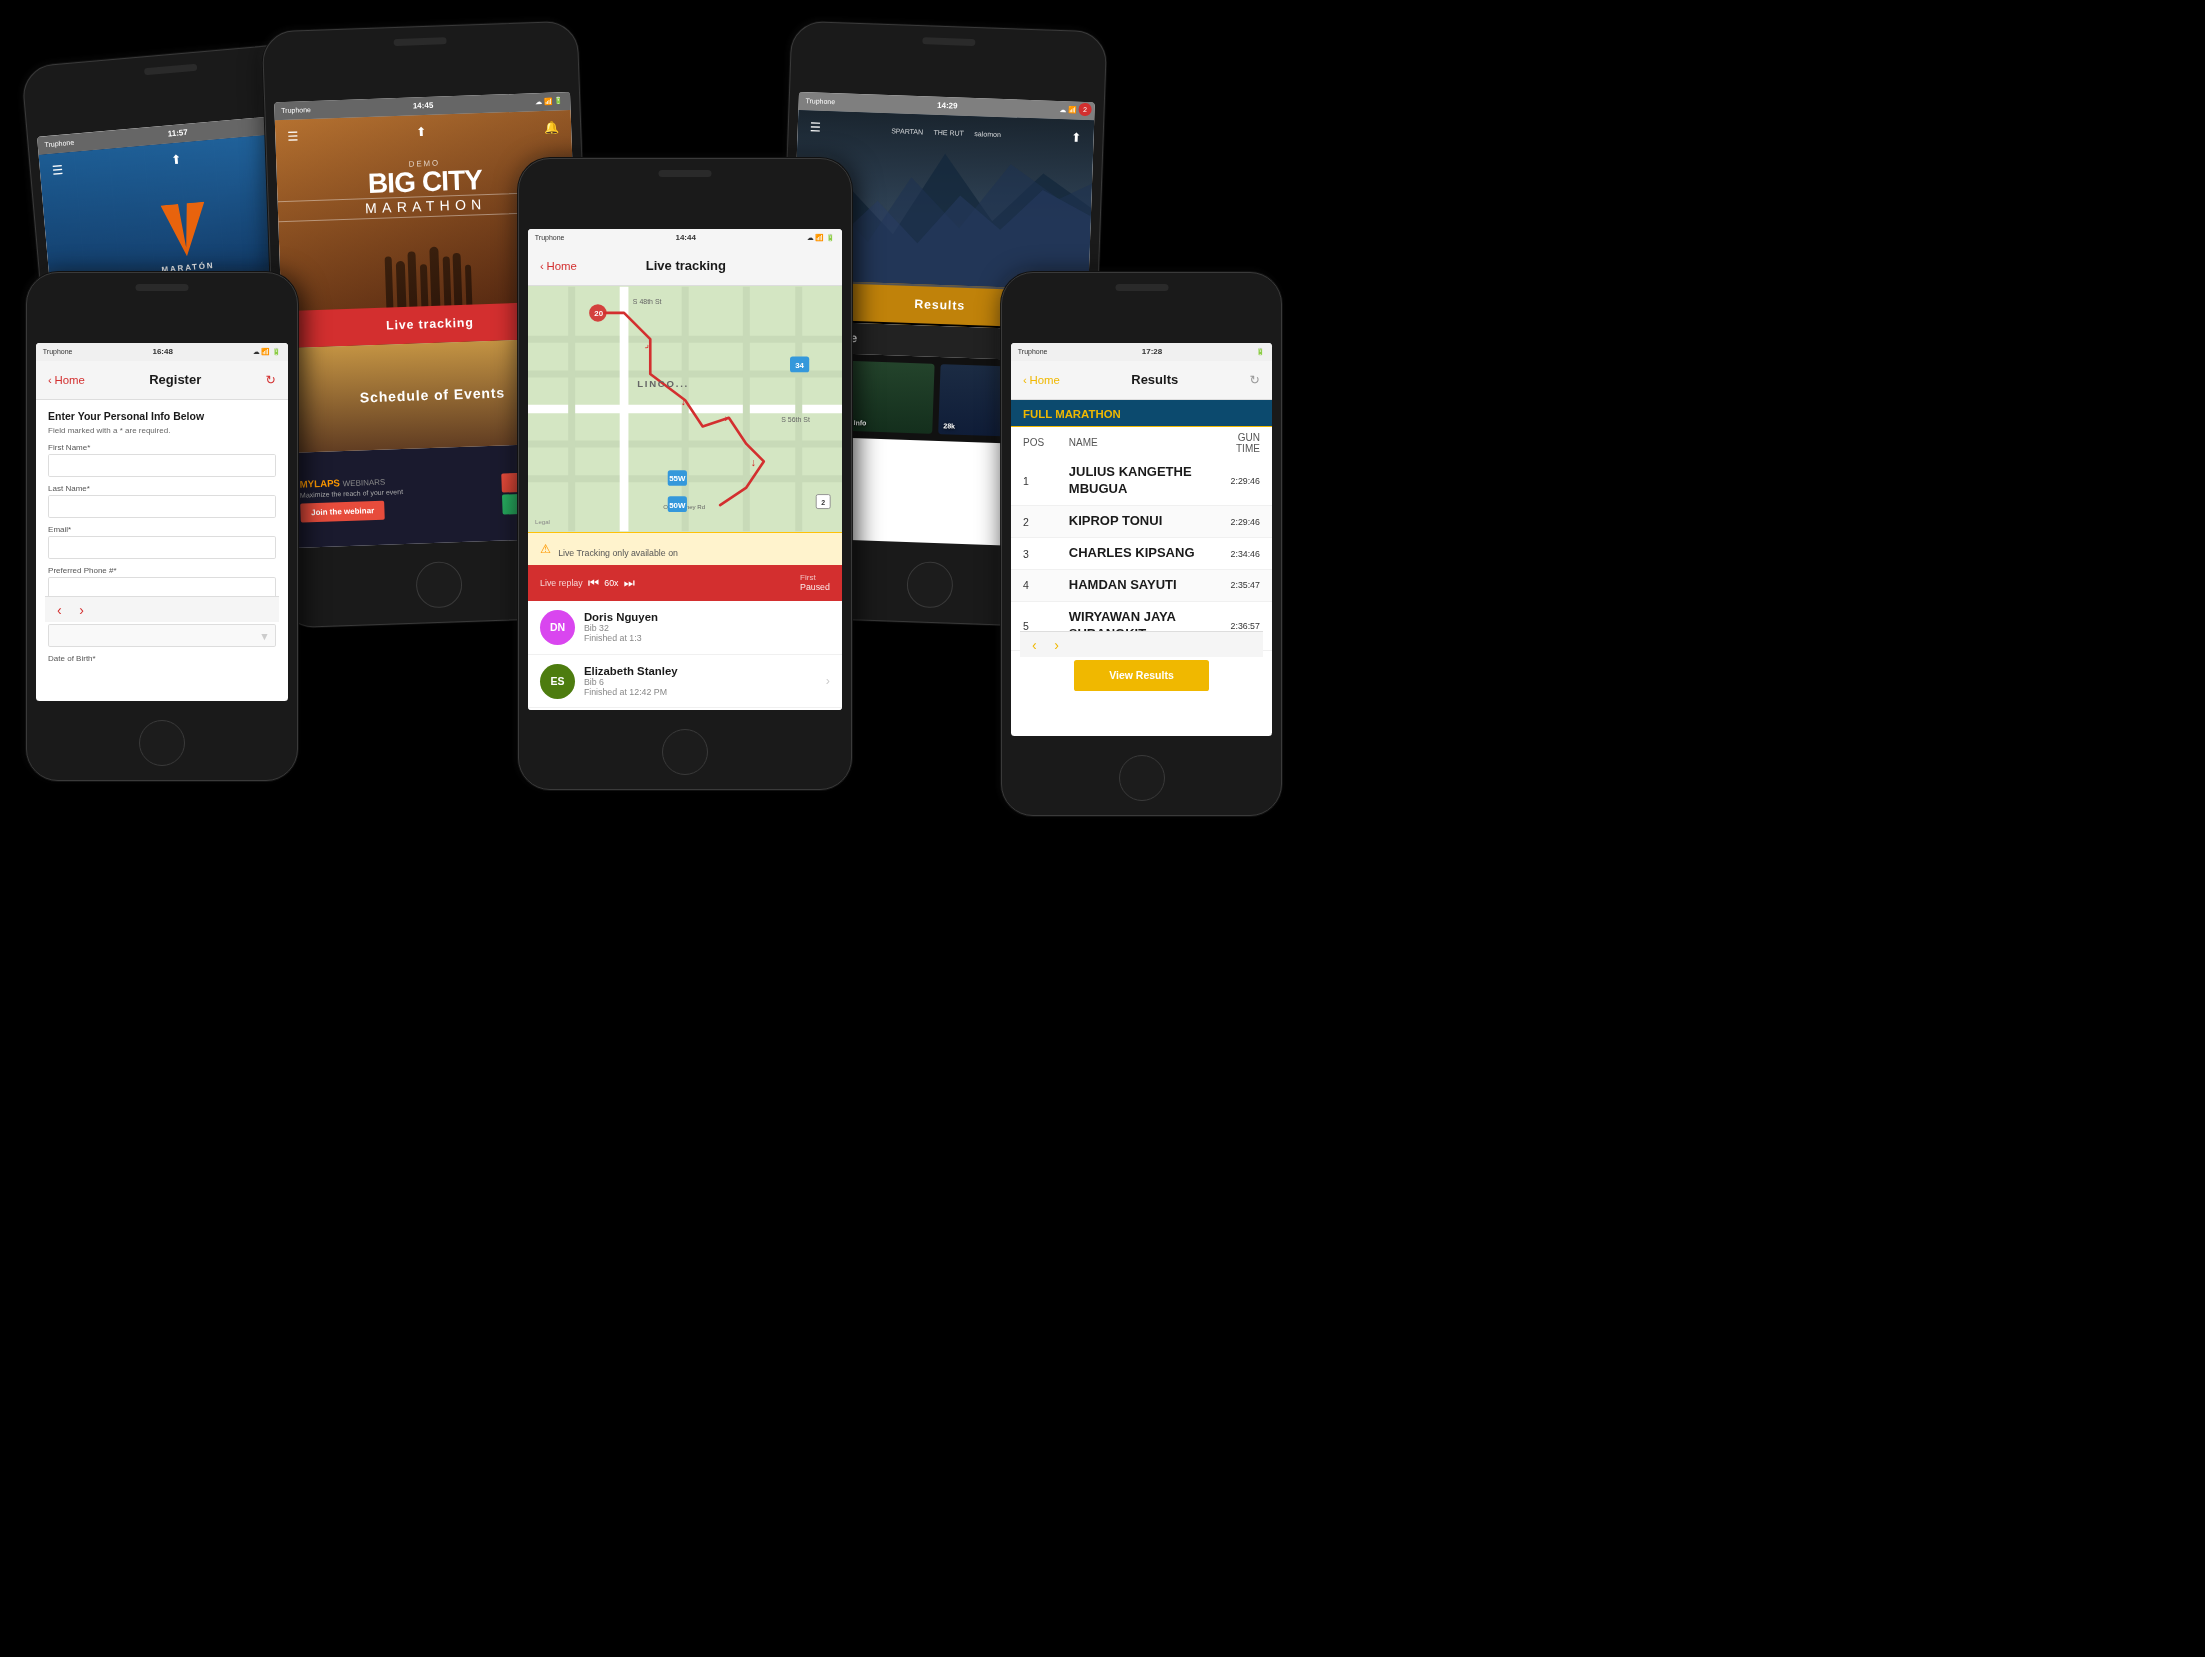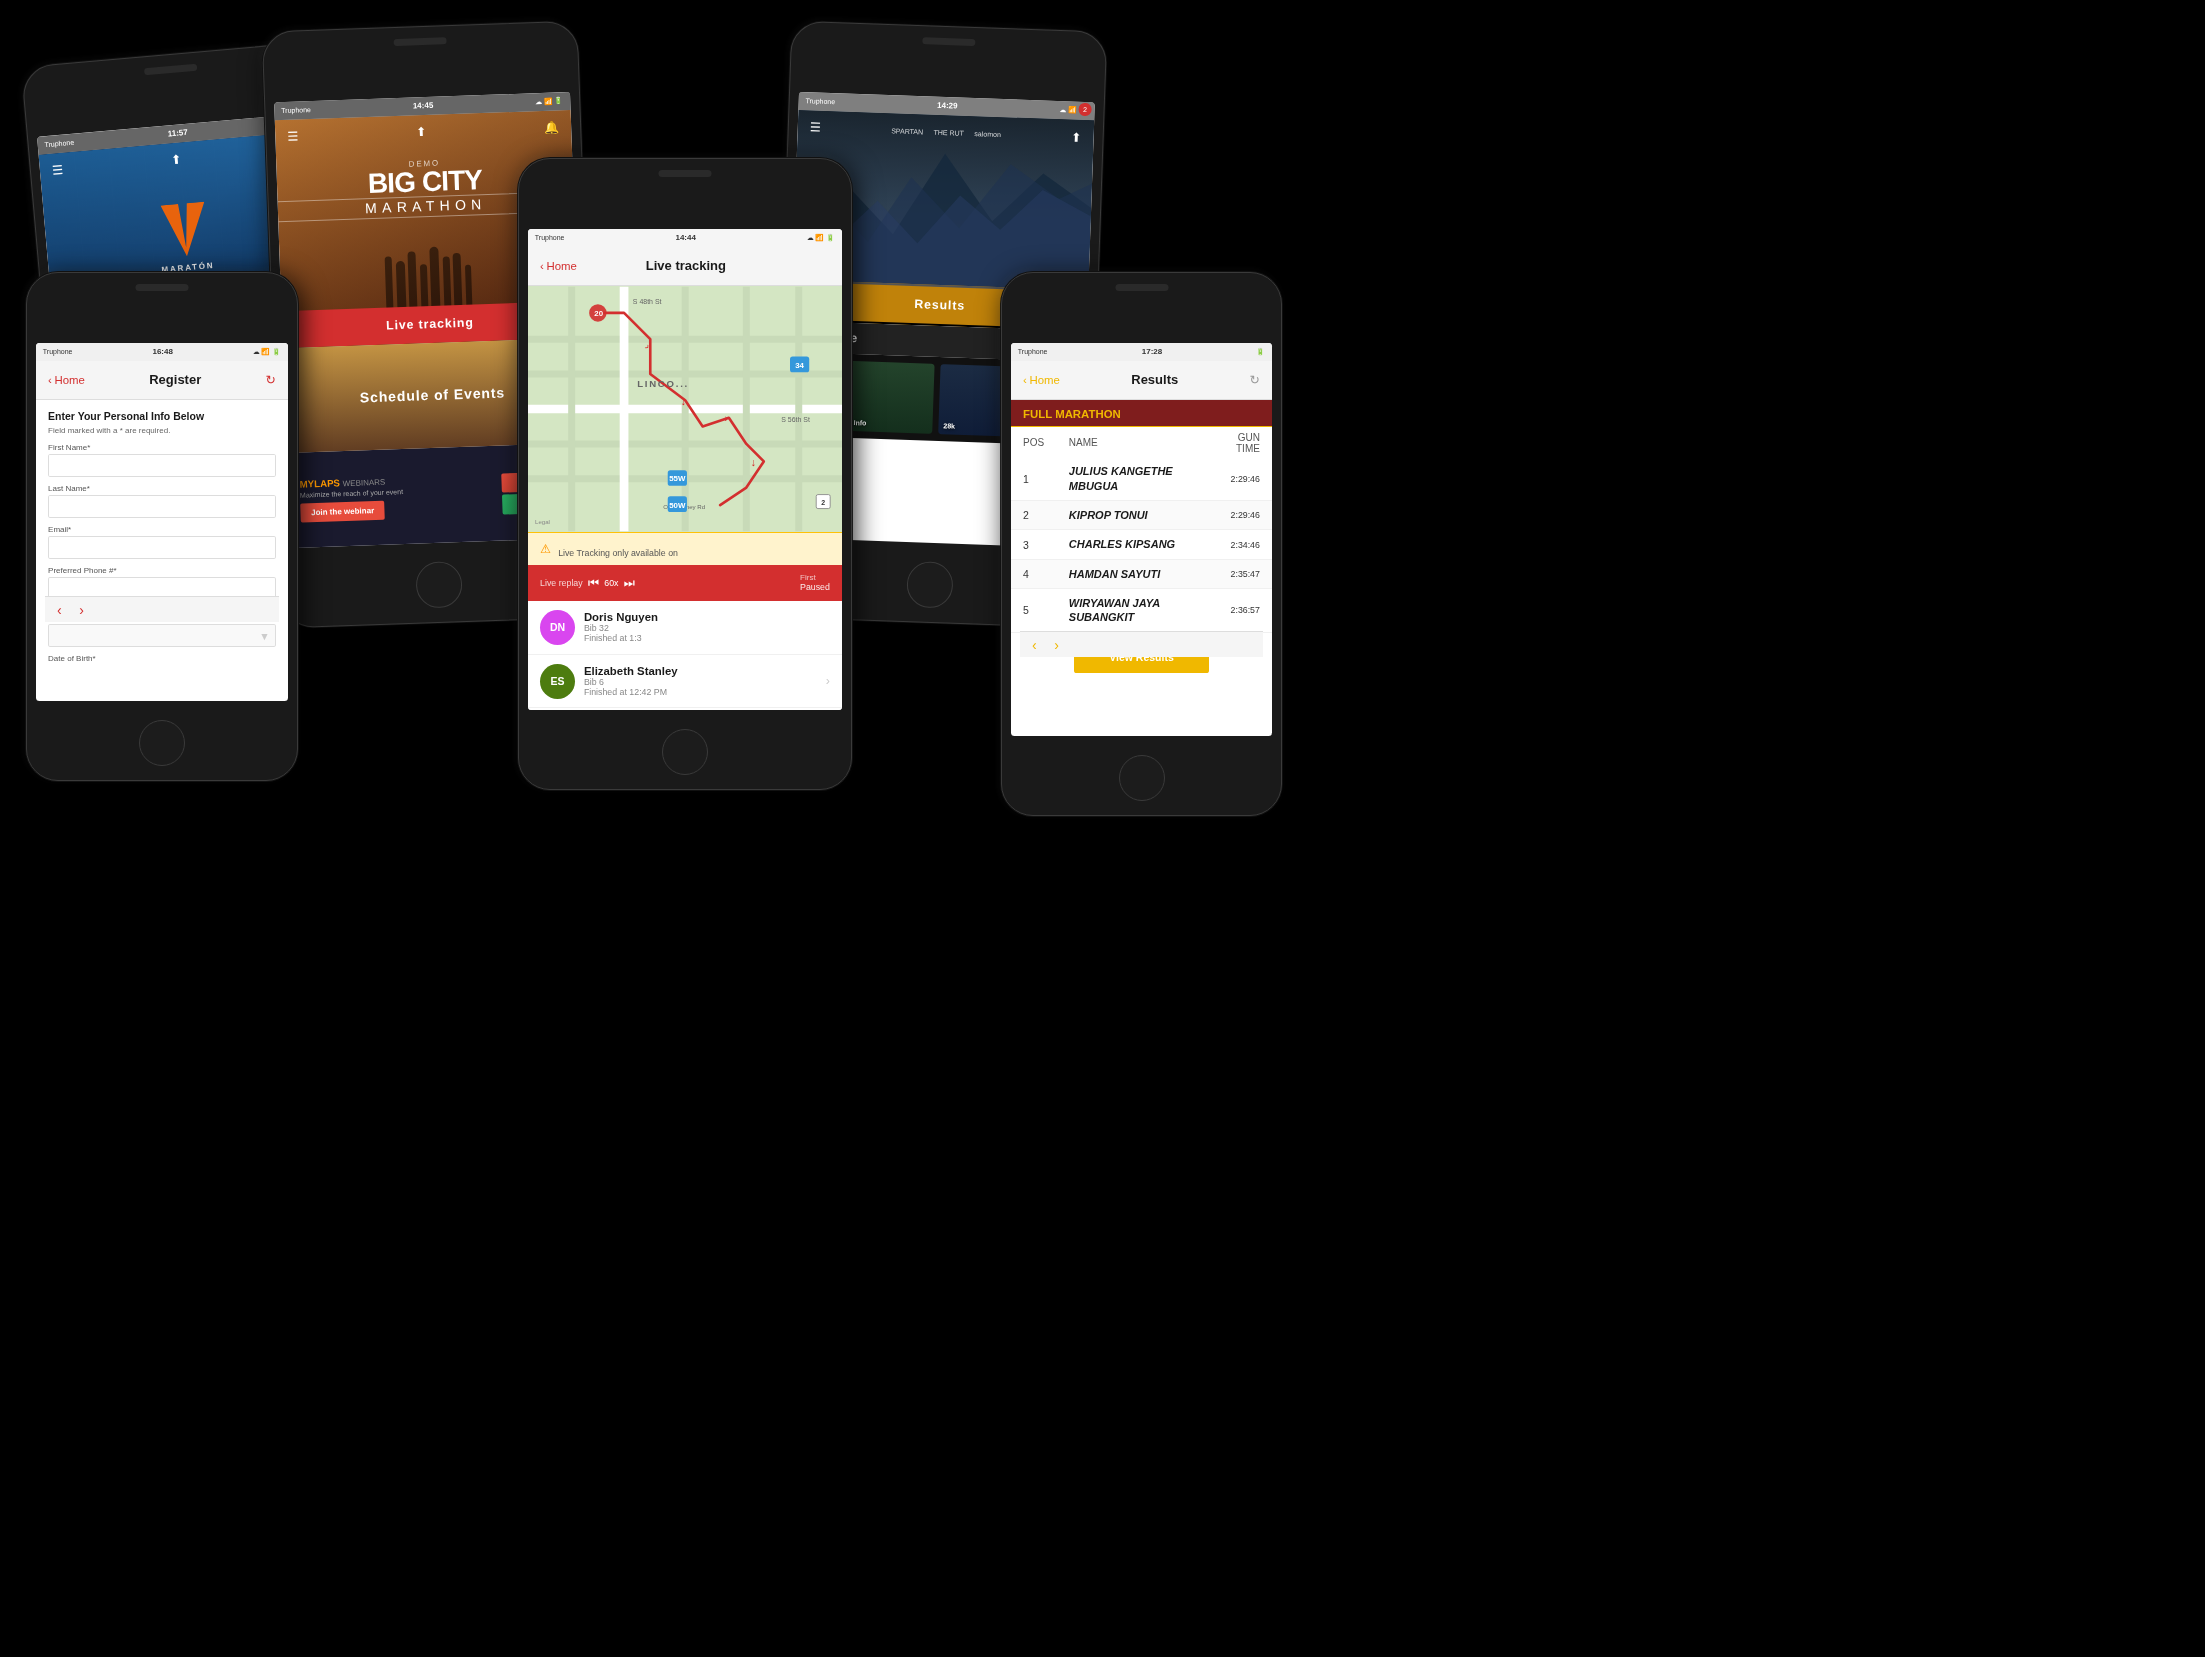--- a/index.html
+++ b/index.html
@@ -523,33 +523,33 @@
       background: #f5f5f5;
       display: flex;
       align-items: center;
       padding: 0 12.3px;
       border-bottom: 0.9px solid #ddd;
     }
     .p6-back { color: #f0b800; font-size: 11.4px; display: flex; align-items: center; gap: 2.6px; }
     .p6-title { flex: 1; text-align: center; font-size: 13px; font-weight: 600; color: #1a1a1a; }
     .p6-refresh { color: #999; font-size: 12.3px; }
     .p6-section-header {
-      background: #7f1d1d;
+      background: #0c4a6e;
       padding: 8.8px 12.3px 5.3px;
       border-bottom: 1.8px solid #f0b800;
     }
     .p6-section-title { font-size: 11.4px; font-weight: 700; color: #f0b800; text-transform: uppercase; }
     .p6-table { width: 100%; border-collapse: collapse; }
     .p6-th { font-size: 10px; font-weight: 400; color: #555; padding: 5.3px 12.3px 3.5px; text-align: left; background: #fff; }
     .p6-th-right { text-align: right; padding-right: 12.3px; }
     .p6-tr { border-bottom: 0.9px solid #f0f0f0; }
     .p6-tr:nth-child(even) { background: #fafafa; }
     .p6-td { font-size: 8.8px; padding: 7px 12.3px; color: #1a1a1a; vertical-align: middle; }
     .p6-td-pos { font-size: 10.5px; font-weight: 400; color: #333; width: 26px; }
-    .p6-td-name { font-size: 11px; font-weight: 600; color: #1a1a1a; line-height: 1.3; font-style: italic; }
+    .p6-td-name { font-size: 13px; font-weight: 600; color: #1a1a1a; line-height: 1.3; }
     .p6-td-time { font-size: 8.8px; font-weight: 400; color: #333; text-align: right; padding-right: 12.3px; }
     .p6-view-btn {
       display: block;
       margin: 8.8px auto;
       background: #f0b800;
       color: #fff;
       border: none;
       padding: 9.7px 35px;
       font-size: 10.5px;
       font-weight: 700;

